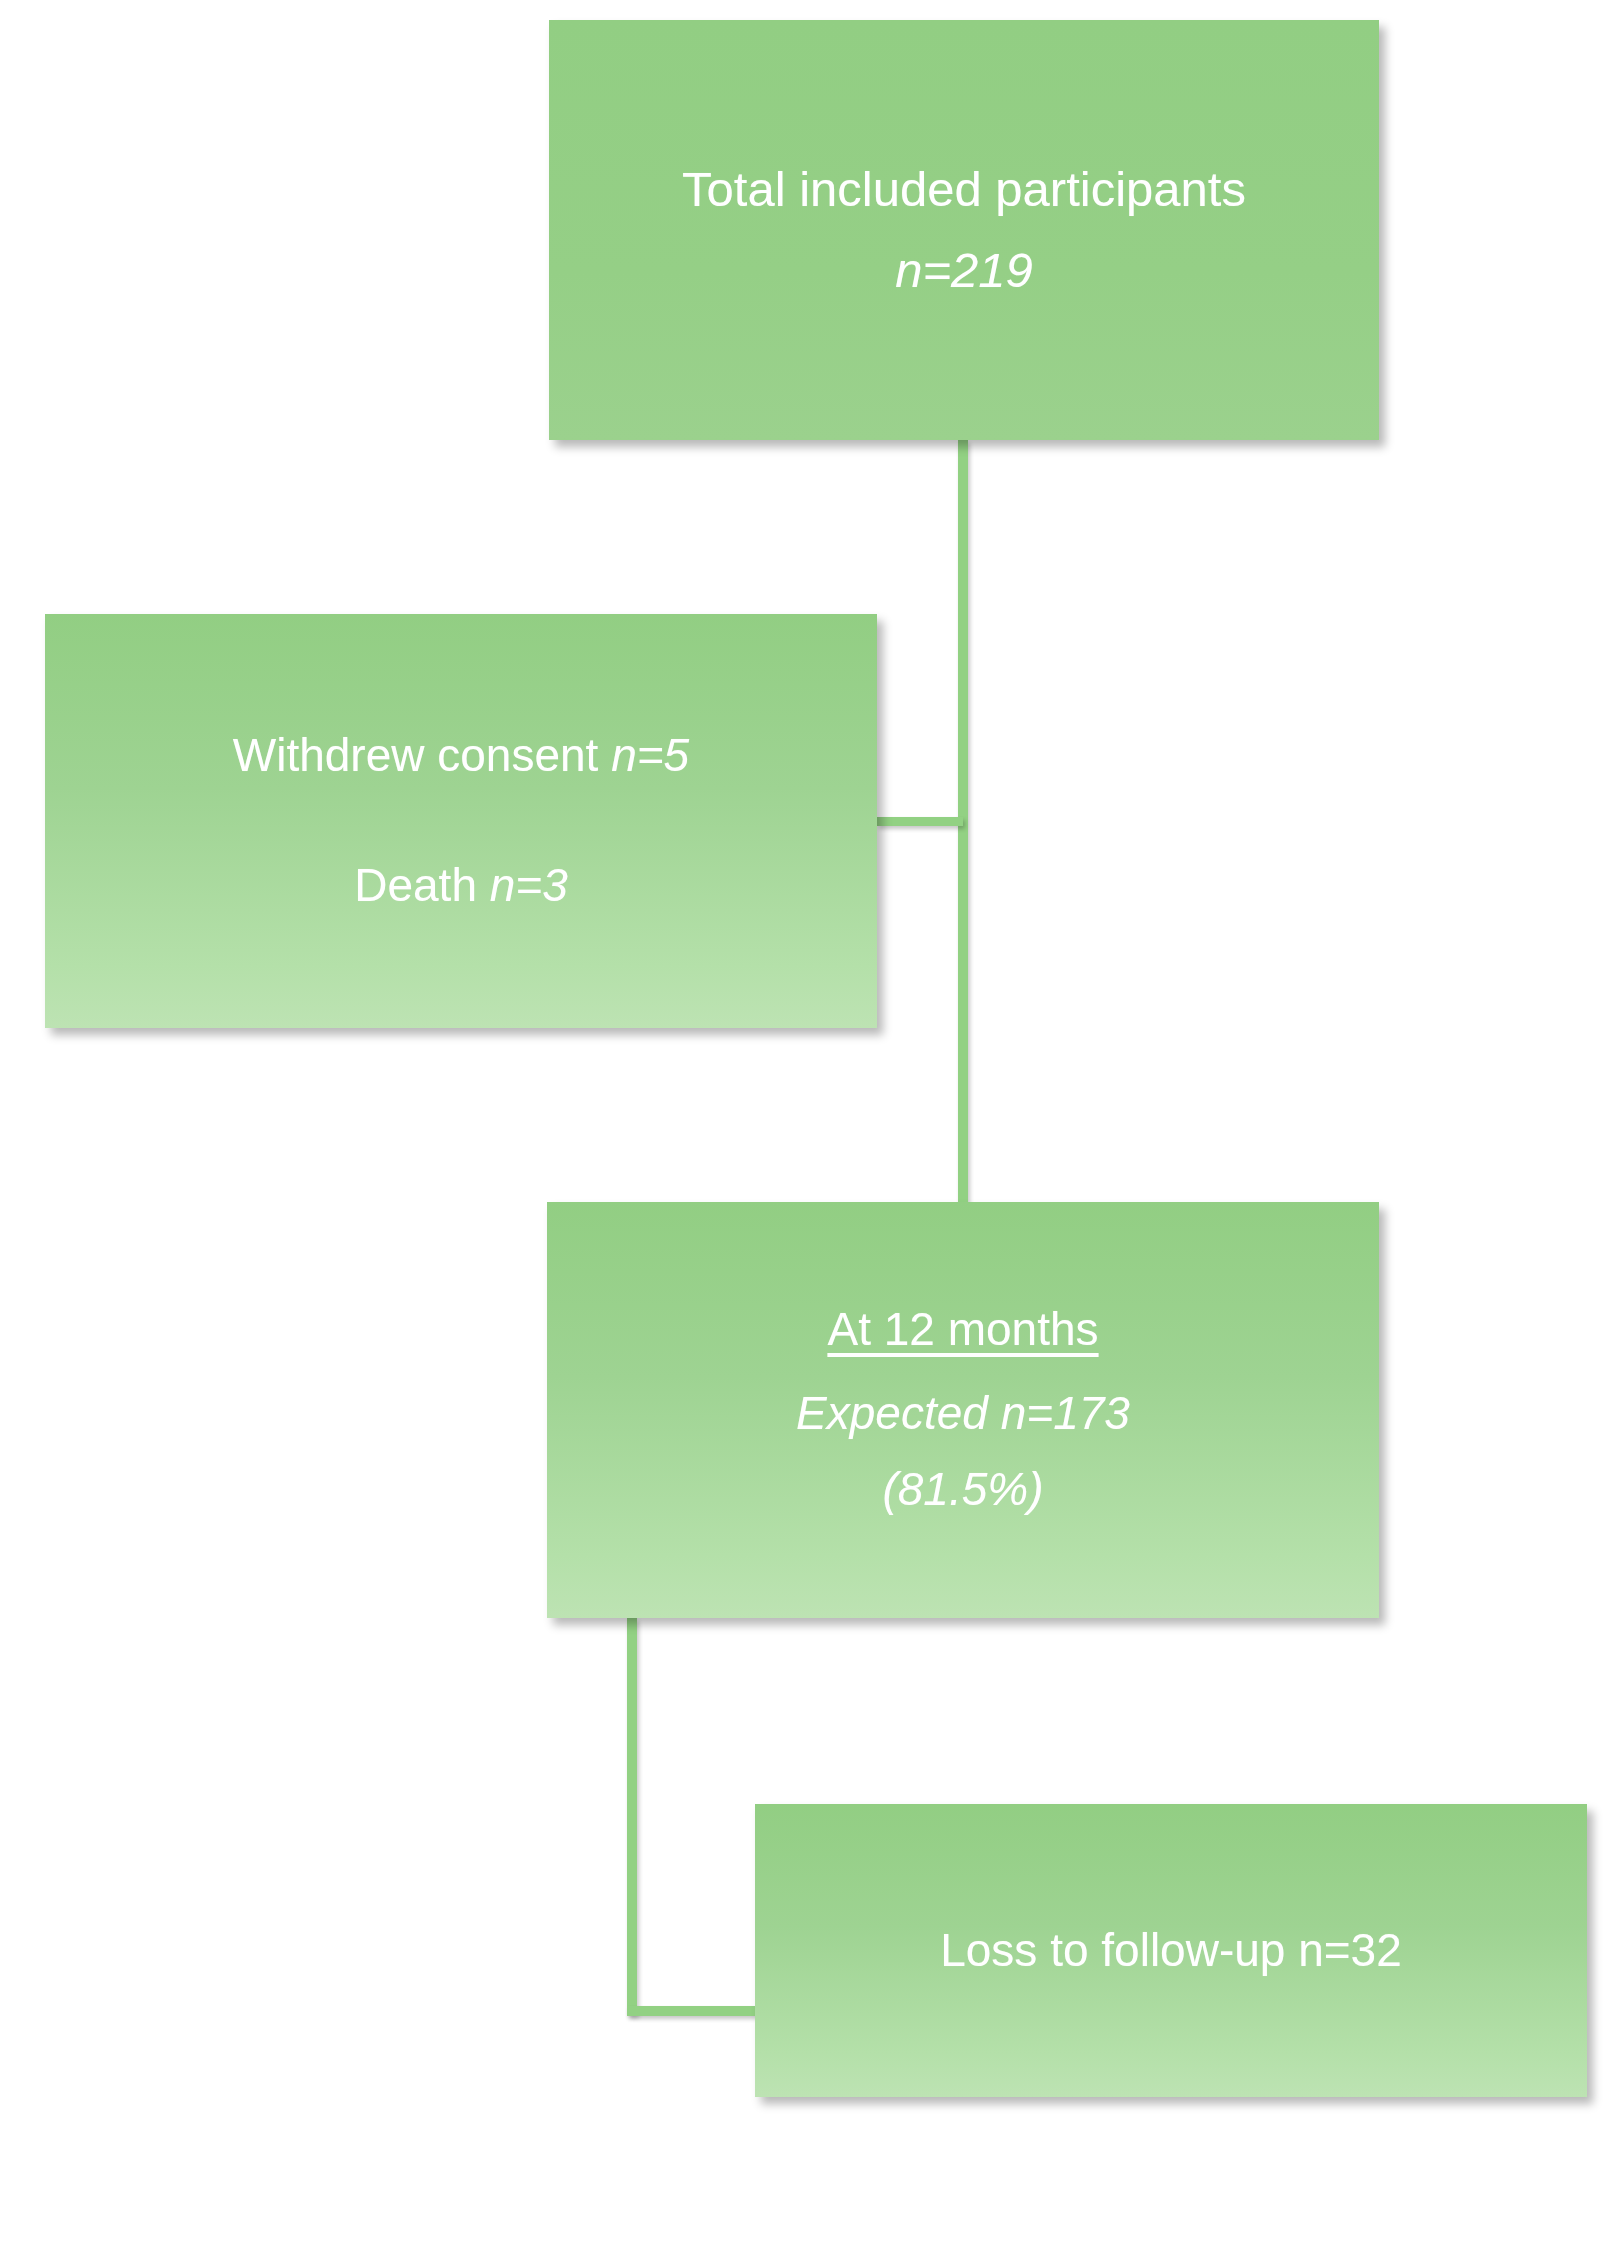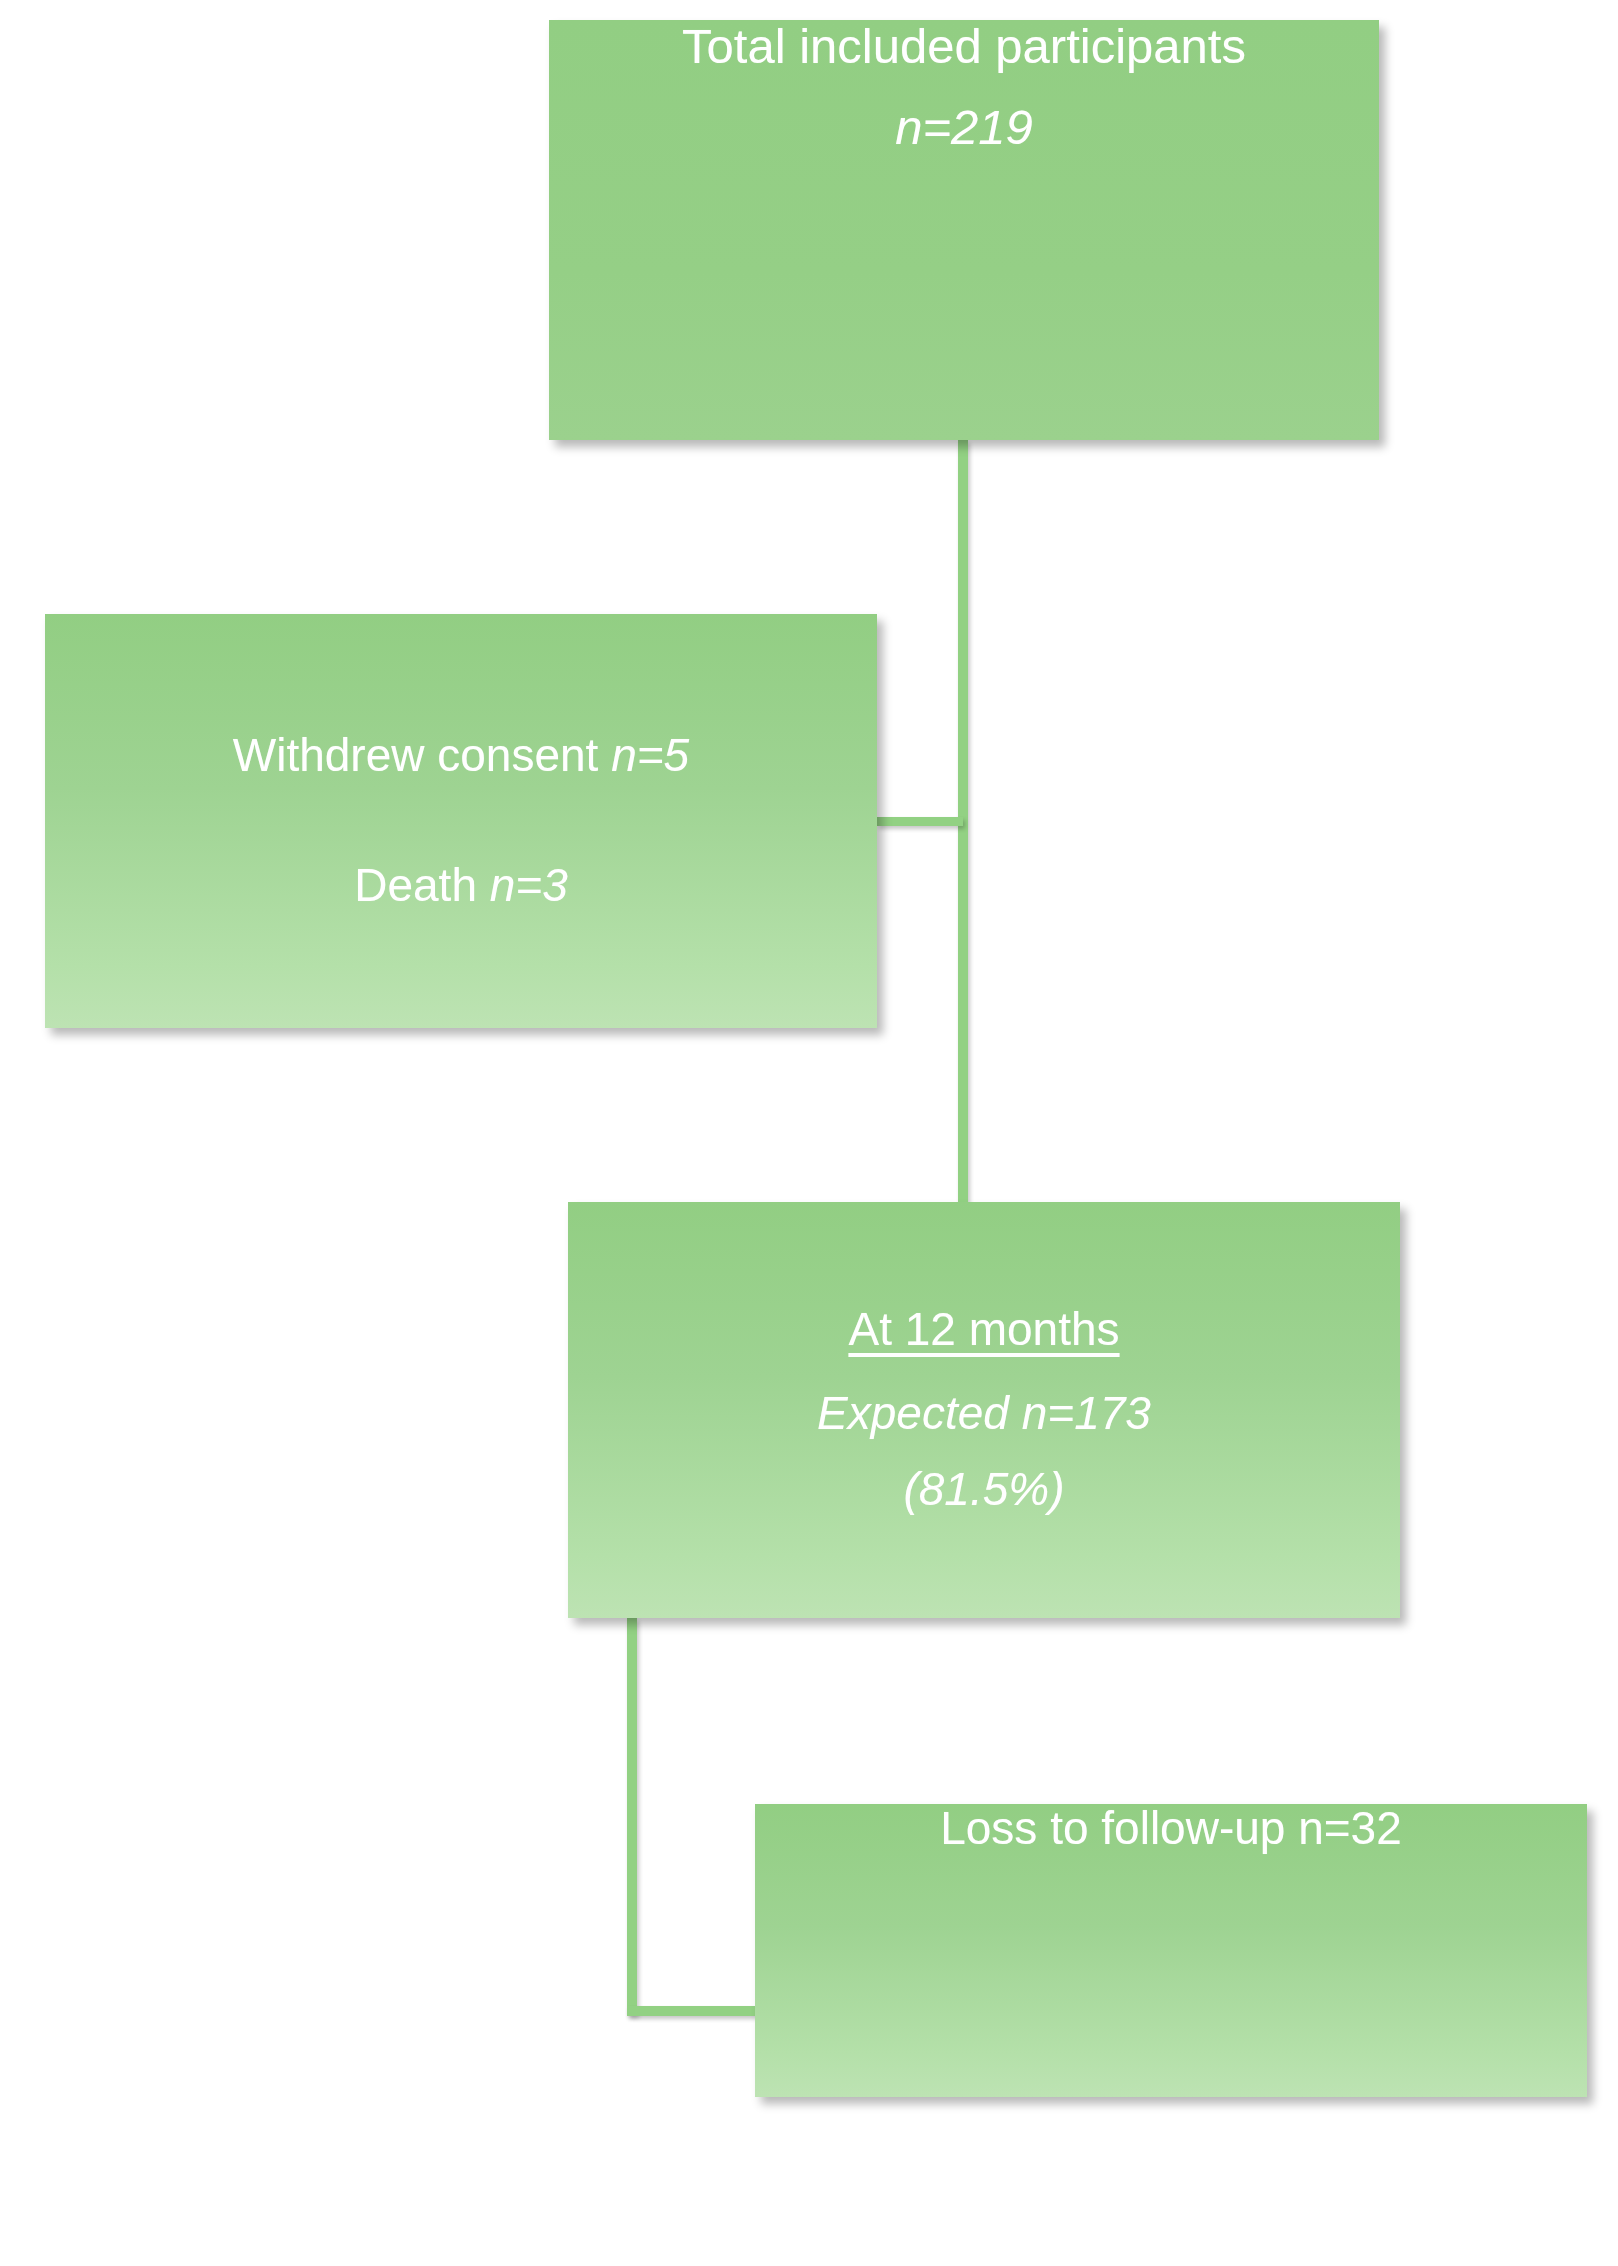--- a/index.html
+++ b/index.html
@@ -29,20 +29,21 @@
   }
 
   
   .node {
     position: absolute;
     box-sizing: border-box;
     z-index: 2;
     display: flex;
     flex-direction: column;
     align-items: center;
+    justify-content: center;
     text-align: center;
     color: #ffffff;
     background: linear-gradient(to bottom, #92ce83 0%, #9ed392 42%, #b4e0a9 85%, #bde3b3 100%);
     box-shadow: 6px 7px 9px rgba(0,0,0,0.28);
     padding: 0 26px;
   }
   .node .line {
     display: block;
     white-space: nowrap;
     line-height: 1.08;
@@ -69,21 +70,21 @@
     top: 614px;
     width: 832px;
     height: 414px;
     padding: 36px 26px;
     justify-content: space-evenly;
   }
   #node-dropouts .line { font-size: 46px; }
 
   
   #node-12months {
-    left: 568px;
+    left: 547px;
     top: 1202px;
     width: 832px;
     height: 416px;
     padding: 22px 26px;
     justify-content: center;
   }
   #node-12months .line { font-size: 46px; }
   #node-12months .line.title { margin-bottom: 34px; }
   #node-12months .line.spaced { margin-bottom: 26px; }
 

